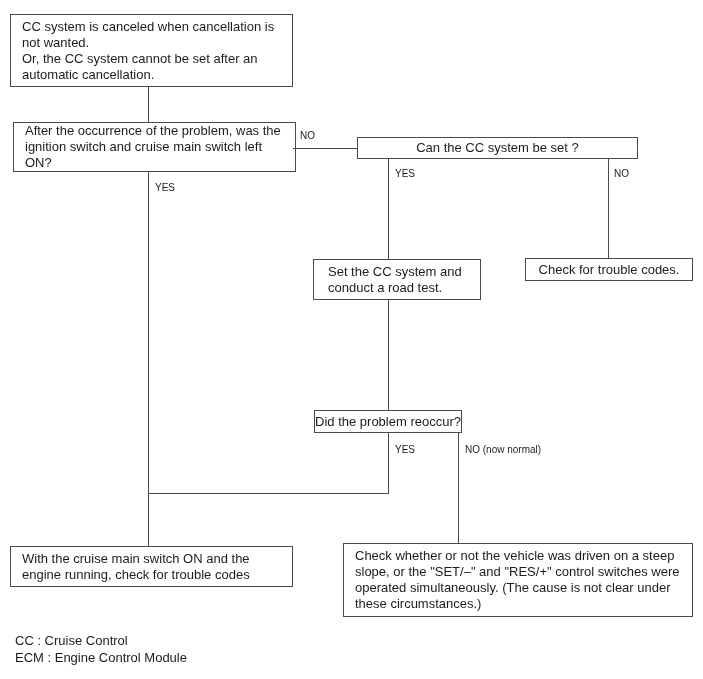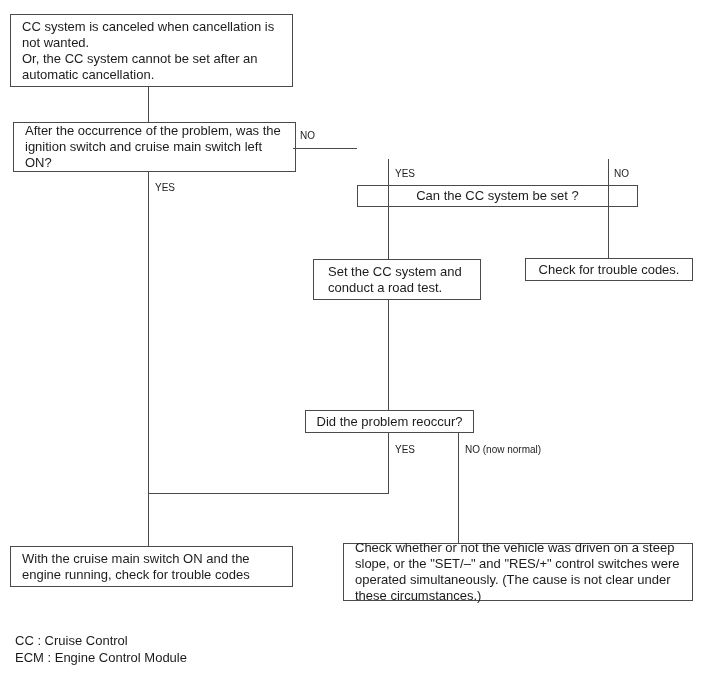--- a/index.html
+++ b/index.html
@@ -78,48 +78,48 @@
   <div class="node left-text" style="left:13px; top:122px; width:283px; height:50px;">After the occurrence of the problem, was the
 ignition switch and cruise main switch left
 ON?</div>
 
   <div class="edge-label" style="left:300px; top:128px;">NO</div>
   <div class="hline" style="left:293px; top:148px; width:64px;"></div>
 
   <div class="edge-label" style="left:155px; top:180px;">YES</div>
   <div class="vline" style="left:148px; top:172px; height:374px;"></div>
 
-  <div class="node center-text" style="left:357px; top:137px; width:281px; height:22px;margin-top:48px;">Can the CC system be set ?</div>
+  <div class="node center-text" style="left:357px; top:137px; width:281px; height:22px;">Can the CC system be set ?</div>
 
   <div class="edge-label" style="left:395px; top:166px;">YES</div>
   <div class="vline" style="left:388px; top:159px; height:100px;"></div>
 
   <div class="edge-label" style="left:614px; top:166px;">NO</div>
   <div class="vline" style="left:608px; top:159px; height:99px;"></div>
 
   <div class="node left-text pad14" style="left:305px; top:259px; width:168px; height:41px;">Set the CC system and
 conduct a road test.</div>
 
   <div class="node center-text" style="left:525px; top:258px; width:168px; height:23px;">Check for trouble codes.</div>
 
   <div class="vline" style="left:388px; top:300px; height:110px;"></div>
 
-  <div class="node center-text" style="left:305px; top:410px; width:169px; height:23px;">Did the problem reoccur?</div>
+  <div class="node center-text" style="left:314px; top:410px; width:148px; height:23px;">Did the problem reoccur?</div>
 
   <div class="edge-label" style="left:395px; top:442px;">YES</div>
   <div class="vline" style="left:388px; top:433px; height:61px;"></div>
   <div class="hline" style="left:148px; top:493px; width:241px;"></div>
 
   <div class="edge-label" style="left:465px; top:442px;">NO (now normal)</div>
   <div class="vline" style="left:458px; top:433px; height:110px;"></div>
 
   <div class="node left-text" style="left:10px; top:546px; width:283px; height:41px;">With the cruise main switch ON and the
 engine running, check for trouble codes</div>
 
-  <div class="node left-text" style="left:343px; top:543px; width:350px; height:58px;">Check whether or not the vehicle was driven on a steep
+  <div class="node left-text" style="left:343px; top:543px; width:350px; height:74px;">Check whether or not the vehicle was driven on a steep
 slope, or the "SET/–" and "RES/+" control switches were
 operated simultaneously. (The cause is not clear under
 these circumstances.)</div>
 
   <div class="legend-line" style="left:15px; top:649px;">ECM : Engine Control Module</div>
   <div class="legend-line" style="left:15px; top:632px;">CC : Cruise Control</div>
 
 </div>
 
 </body></html>

